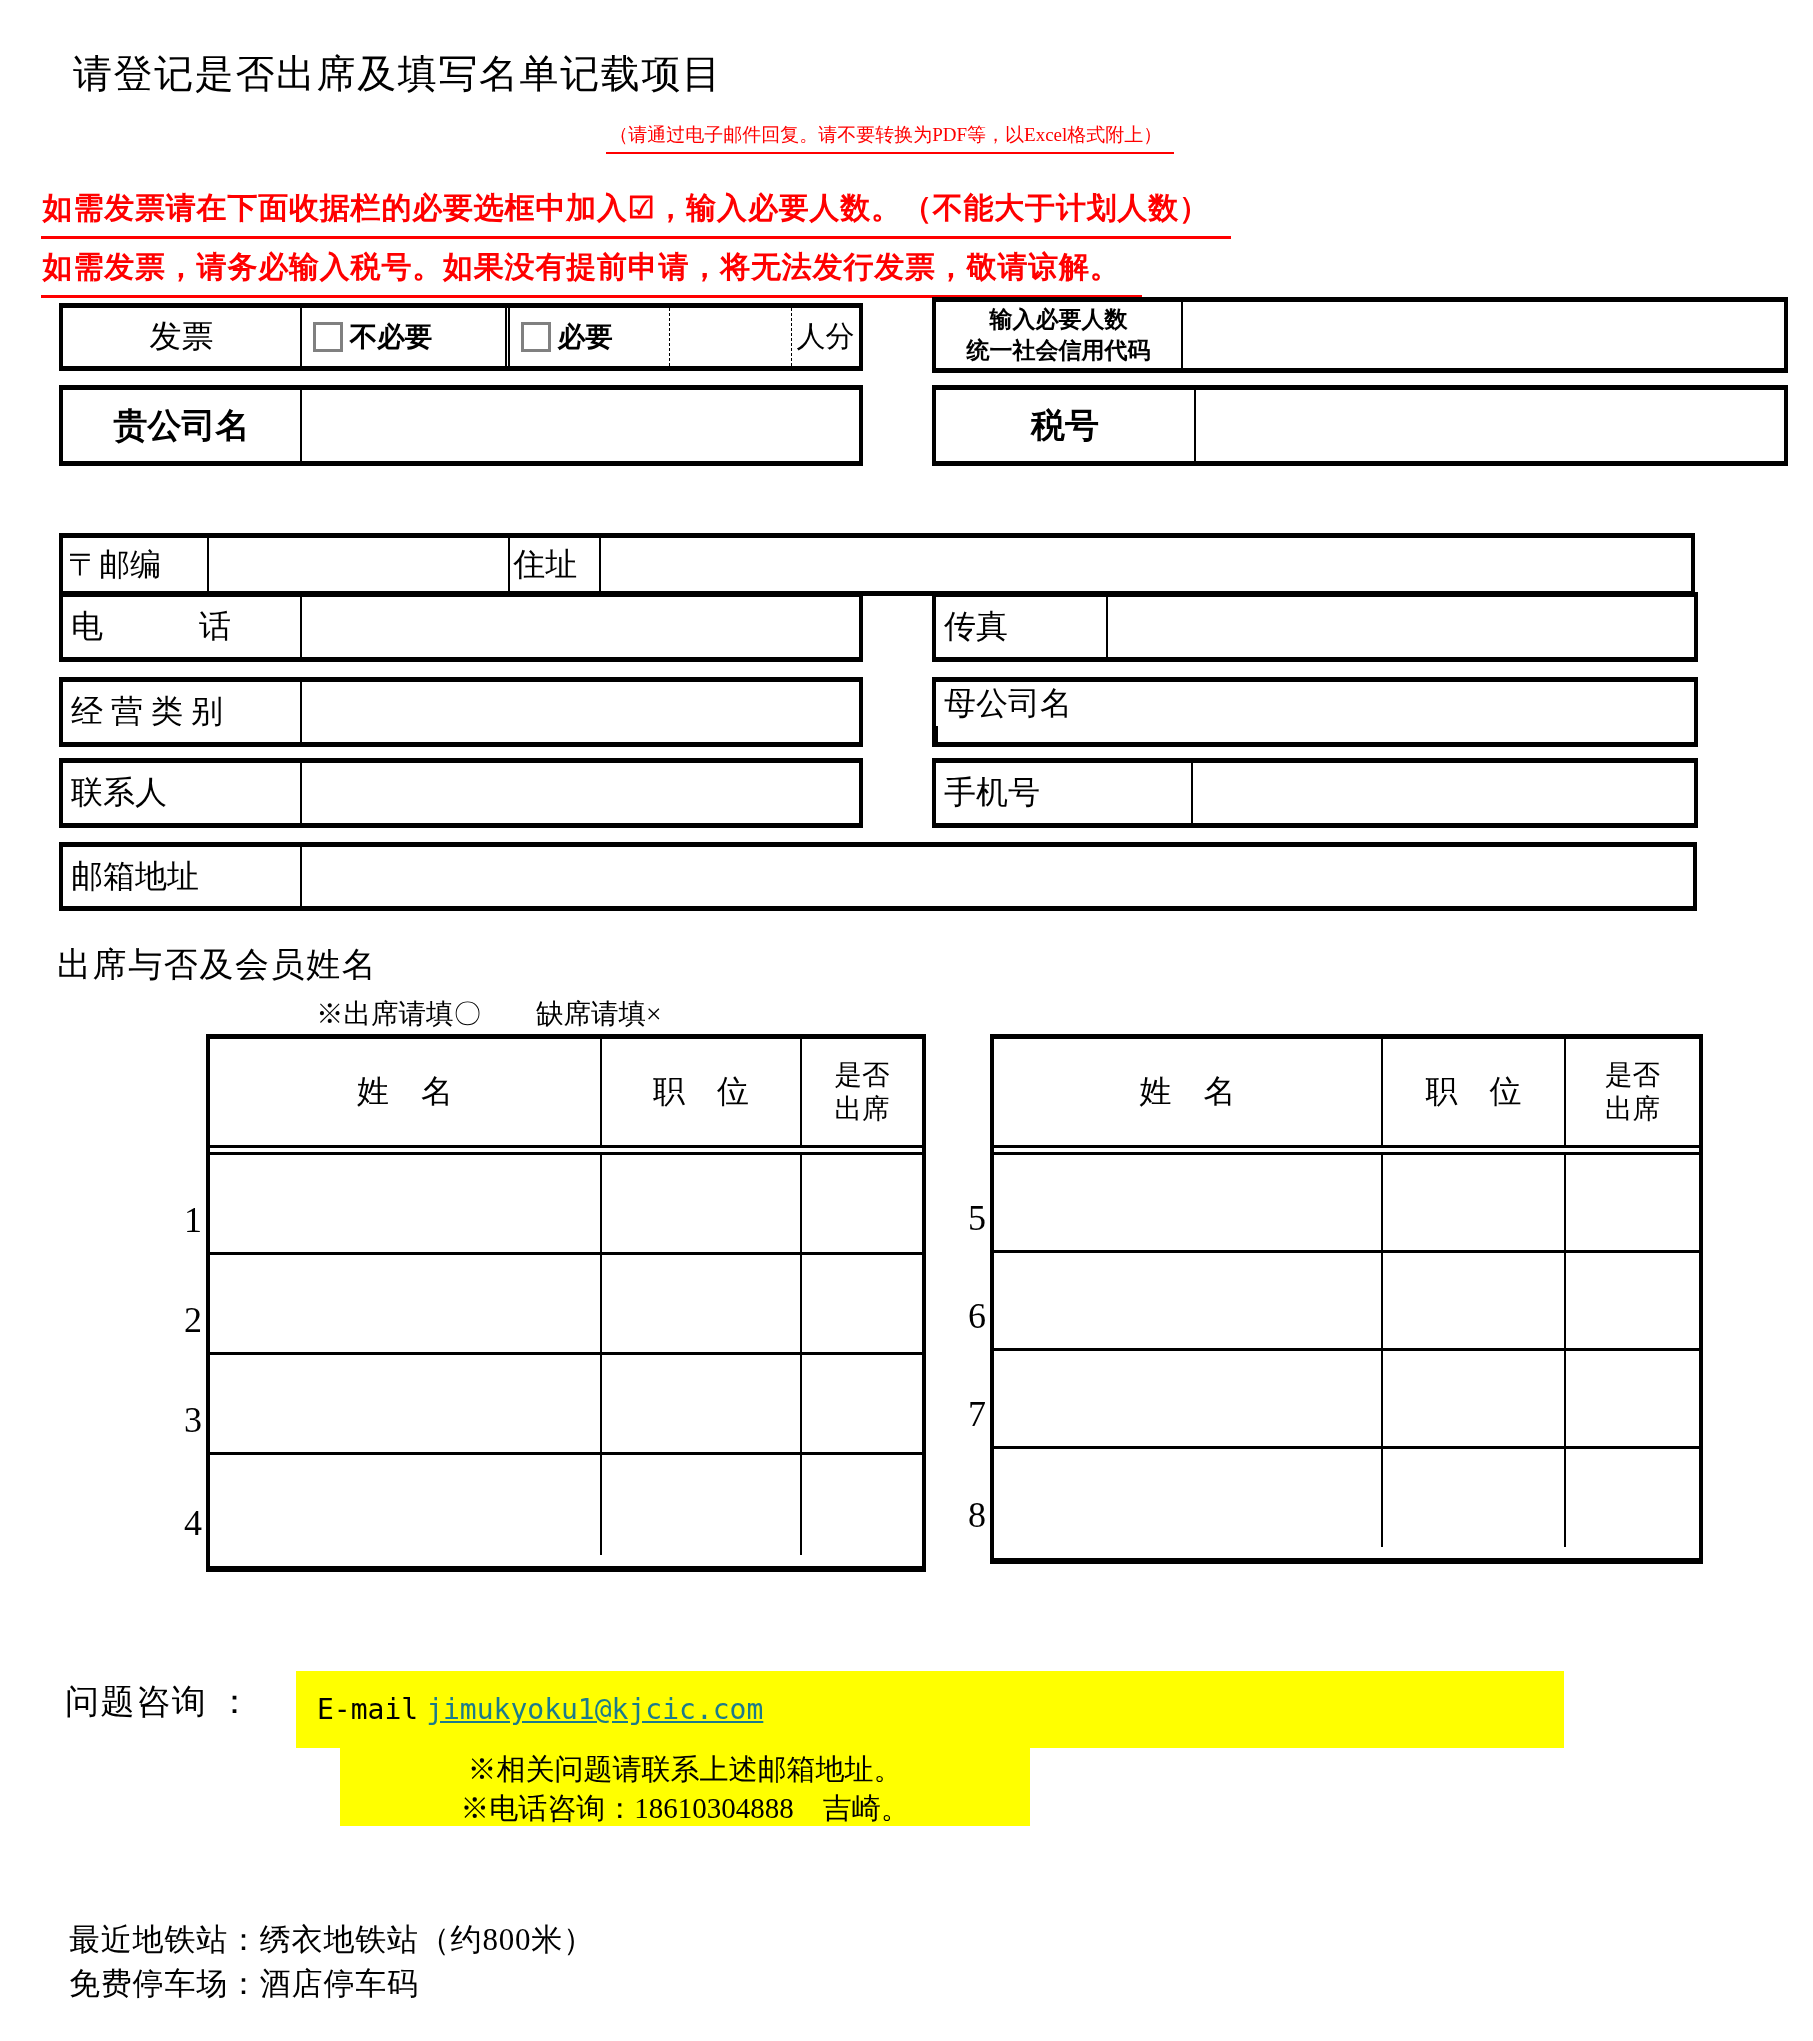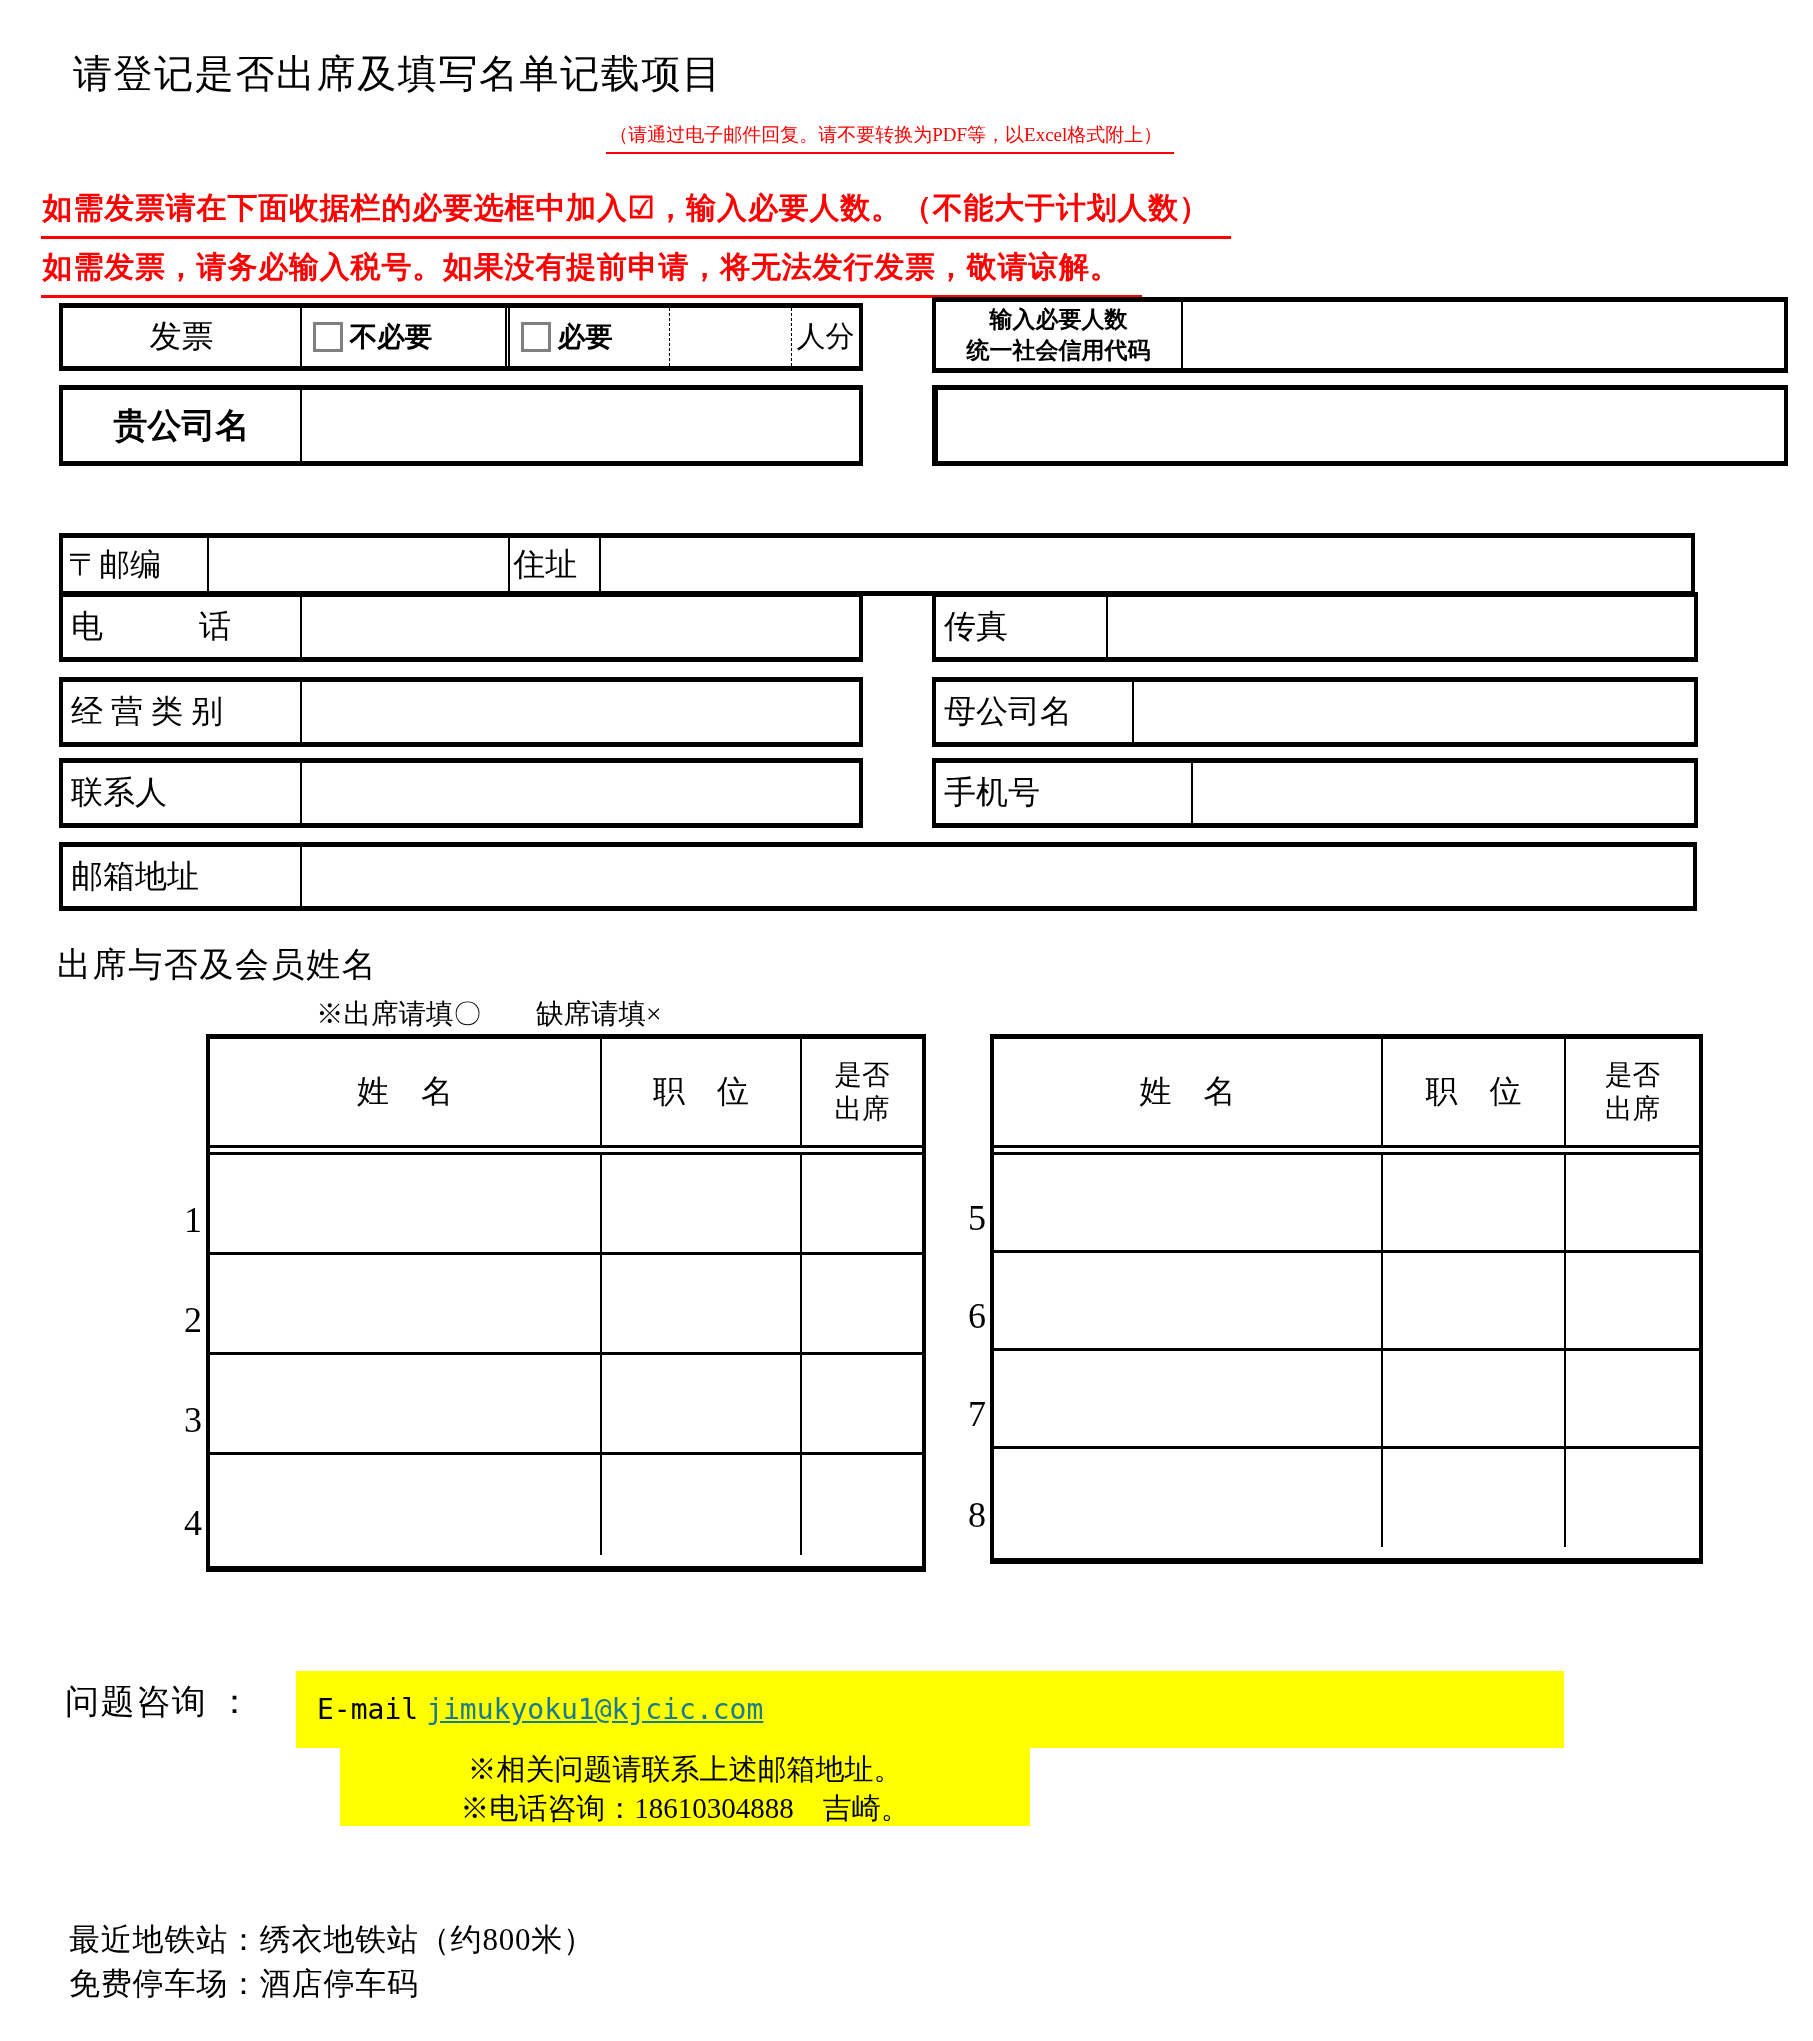--- a/index.html
+++ b/index.html
@@ -115,20 +115,23 @@
   </div>
 
   <div class="abs box" style="left:59px;top:385px;width:804px;height:81px;">
     <div class="cell center" style="width:237px;">
       <span class="bold-serif">贵公司名</span>
     </div>
     <div class="cell div-l grow"></div>
   </div>
 
   <div class="abs box" style="left:932px;top:385px;width:856px;height:81px;">
+    <div class="cell center" style="width:258px;">
+      <span class="bold-serif">税号</span>
+    </div>
     <div class="cell div-l grow"></div>
   </div>
 
   <div class="abs box" style="left:59px;top:533px;width:1636px;height:63px;">
     <div class="cell" style="width:144px;padding-left:4.9px;">
       <span style="font-size:31px;">〒邮编</span>
     </div>
     <div class="cell div-l" style="width:301px;"></div>
     <div class="cell div-l" style="width:91px;padding-left:3.2px;">
       <span class="lbl">住址</span>
@@ -150,21 +153,21 @@
     <div class="cell div-l grow"></div>
   </div>
 
   <div class="abs box" style="left:59px;top:677px;width:804px;height:70px;">
     <div class="cell lbl-pad" style="width:237px;">
       <span class="lbl">经 营 类 别</span>
     </div>
     <div class="cell div-l grow"></div>
   </div>
 
-  <div class="abs box" style="left:932px;top:677px;width:766px;height:70px;">
+  <div class="abs box" style="left:932px;top:677px;width:766px;height:70px;flex-direction:column;">
     <div class="cell lbl-pad" style="width:196px;">
       <span class="lbl">母公司名</span>
     </div>
     <div class="cell div-l grow"></div>
   </div>
 
   <div class="abs box" style="left:59px;top:758px;width:804px;height:70px;">
     <div class="cell lbl-pad" style="width:237px;">
       <span class="lbl">联系人</span>
     </div>

